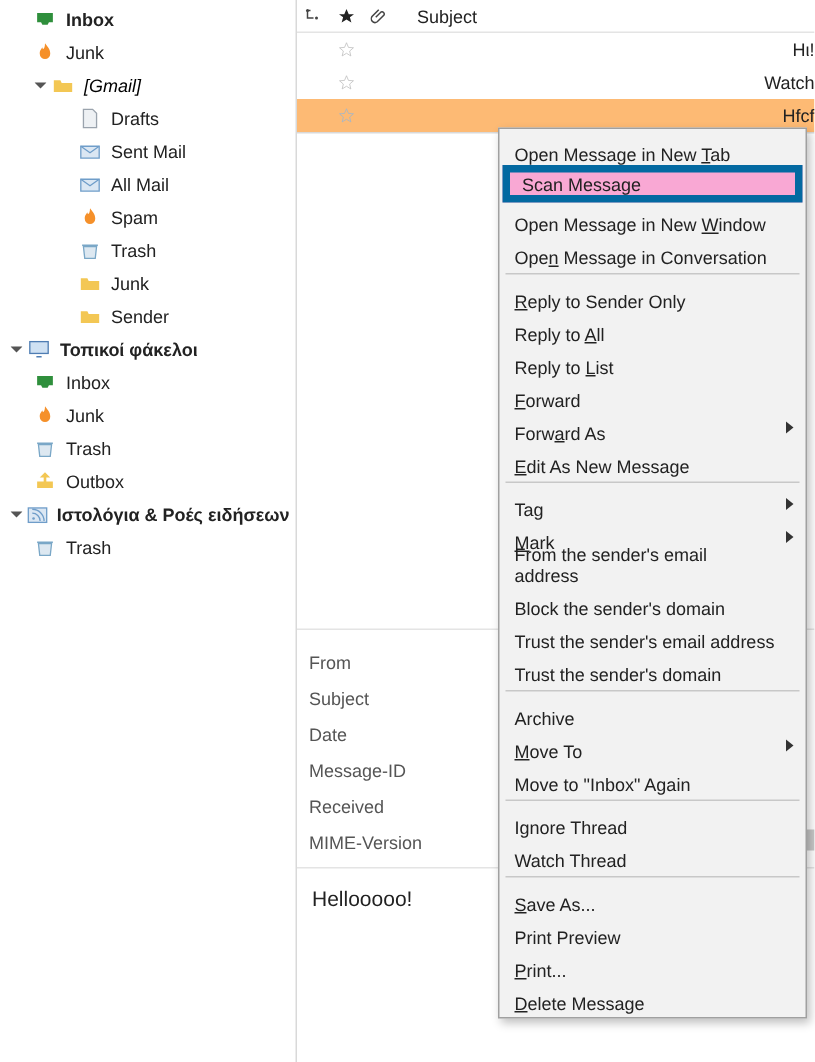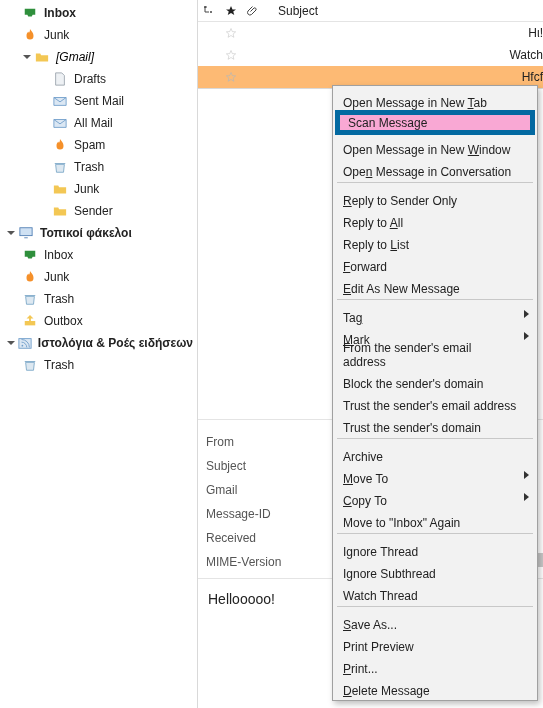--- a/index.html
+++ b/index.html
@@ -407,21 +407,21 @@
       <div style="flex:1"></div>
 
       <div class="headerarea">
         <div class="hdrrow">
             <div class="hdrlabel"><span>From</span></div>
           </div>
         <div class="hdrrow">
             <div class="hdrlabel"><span>Subject</span></div>
           </div>
         <div class="hdrrow">
-            <div class="hdrlabel"><span>Gmail</span></div>
+            <div class="hdrlabel"><span>Date</span></div>
           </div>
         <div class="hdrrow">
             <div class="hdrlabel"><span>Message-ID</span></div>
           </div>
         <div class="hdrrow">
             <div class="hdrlabel"><span>Received</span></div>
           </div>
         <div class="hdrrow">
             <div class="hdrlabel"><span>MIME-Version</span></div>
           </div>
@@ -457,20 +457,24 @@
   <div class="ctxitem">
     <span>Reply to <span class="ul">A</span>ll</span>
   </div>
   <div class="ctxitem">
     <span>Reply to <span class="ul">L</span>ist</span>
   </div>
   <div class="ctxitem">
     <span><span class="ul">F</span>orward</span>
   </div>
   <div class="ctxitem">
+    <span>Forw<span class="ul">a</span>rd As</span>
+    <span class="submenu-arrow"></span>
+  </div>
+  <div class="ctxitem">
     <span><span class="ul">E</span>dit As New Message</span>
   </div>
   <div class="ctxsep"></div>
 
   <div class="ctxitem">
     <span>Ta<span class="ul">g</span></span>
     <span class="submenu-arrow"></span>
   </div>
   <div class="ctxitem">
     <span><span class="ul">M</span>ark</span>
@@ -491,35 +495,28 @@
   <div class="ctxsep"></div>
 
   <div class="ctxitem">
     <span>Archive</span>
   </div>
   <div class="ctxitem">
     <span><span class="ul">M</span>ove To</span>
     <span class="submenu-arrow"></span>
   </div>
   <div class="ctxitem">
-    <span><span class="ul">C</span>opy To</span>
-    <span class="submenu-arrow"></span>
-  </div>
-  <div class="ctxitem">
     <span>Move to "Inbox" Again</span>
   </div>
   <div class="ctxsep"></div>
 
   <div class="ctxitem">
     <span>Ignore Thread</span>
   </div>
   <div class="ctxitem">
-    <span>Ignore Subthread</span>
-  </div>
-  <div class="ctxitem">
     <span>Watch Thread</span>
   </div>
   <div class="ctxsep"></div>
 
   <div class="ctxitem">
     <span><span class="ul">S</span>ave As...</span>
   </div>
   <div class="ctxitem">
     <span>Print Preview</span>
   </div>

